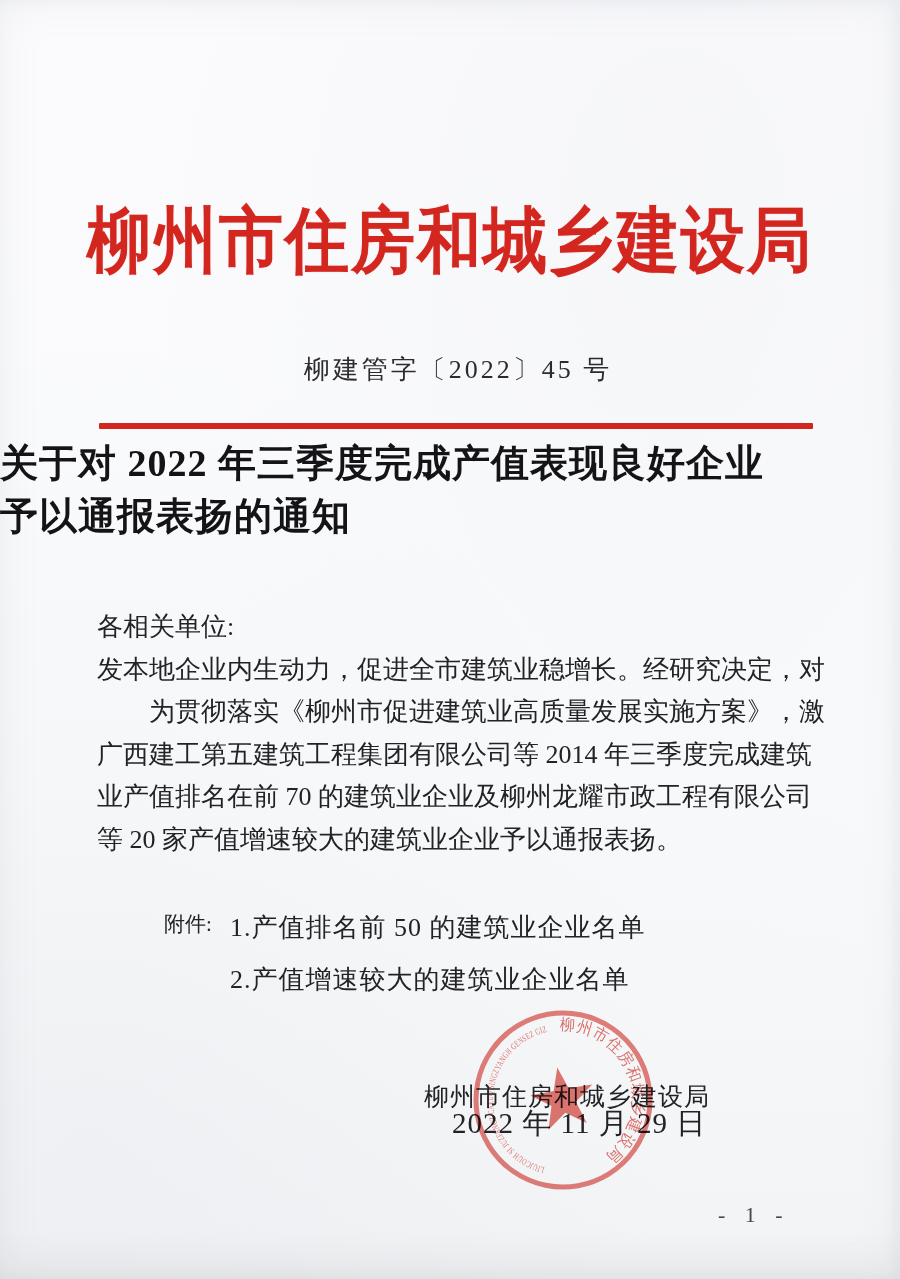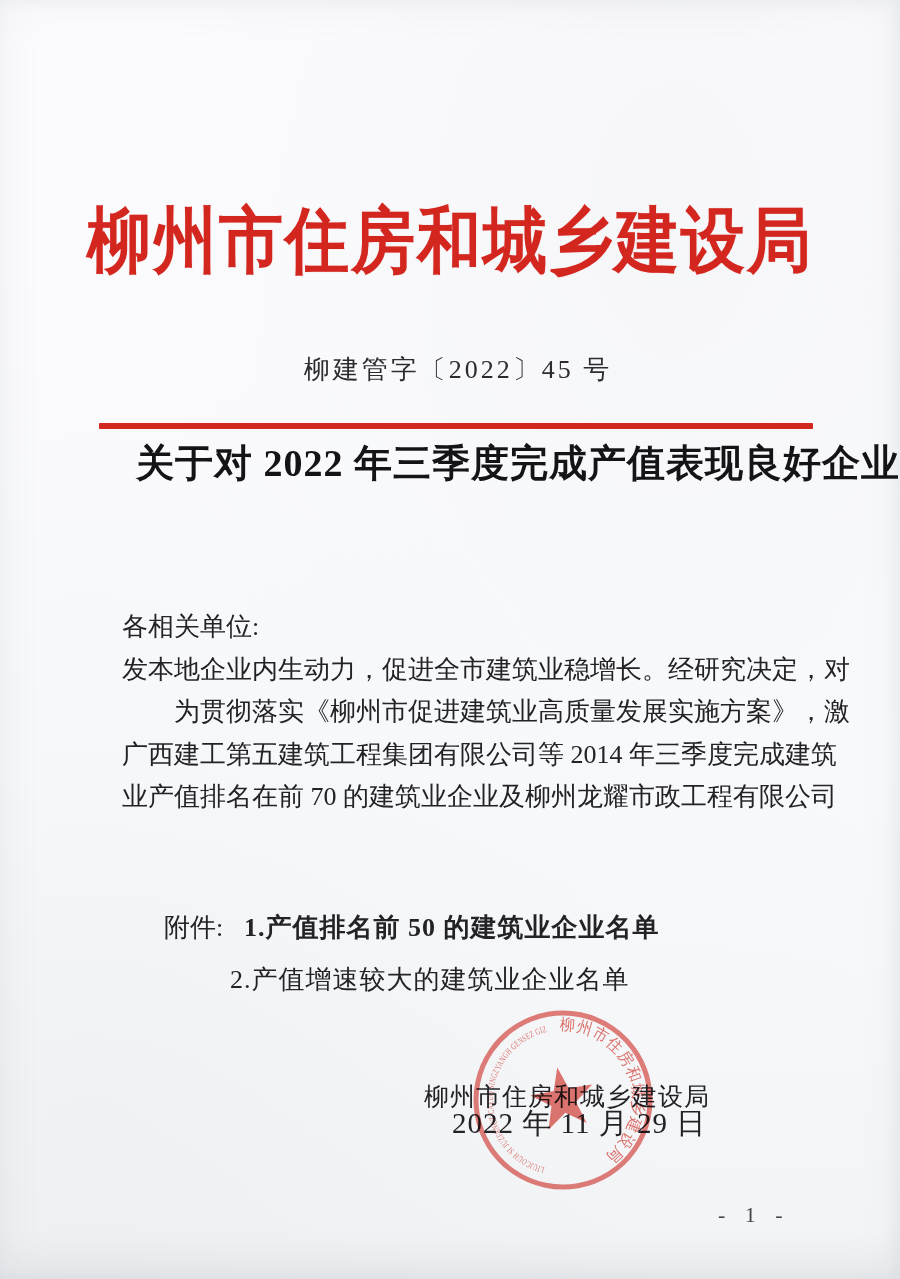--- a/index.html
+++ b/index.html
@@ -31,36 +31,36 @@
     position:absolute;top:352px;left:8px;width:900px;
     text-align:center;
     font-size:26px;color:#2b2b30;letter-spacing:3px;
   }
   .red-rule{
     position:absolute;top:423px;left:99px;width:714px;height:6px;
     background:#d3261f;border-radius:1px;
   }
   .doc-title{
     position:absolute;top:437px;left:0;width:900px;
-    text-align:right;
+    text-align:left;
     font-size:38px;font-weight:700;line-height:53px;
     color:#141418;letter-spacing:1px;
   }
   .body-block{
     position:absolute;top:606px;left:97px;width:720px;
     font-size:26px;line-height:42.5px;color:#232327;
   }
-  .body-line{white-space:nowrap;margin-left:25px;}
+  .body-line{white-space:nowrap;}
   .attach-label{
     position:absolute;top:910px;left:164px;
-    font-size:26px;color:#232327;white-space:nowrap;
+    font-size:21px;color:#232327;white-space:nowrap;
   }
   .attach-item-1{
-    position:absolute;top:910px;left:244px;
-    font-size:26px;color:#232327;white-space:nowrap;letter-spacing:1px;font-weight:bold;
+    position:absolute;top:910px;left:230px;
+    font-size:26px;color:#232327;white-space:nowrap;letter-spacing:1px;
   }
   .attach-item-2{
     position:absolute;top:955px;left:230px;
     font-size:26px;color:#232327;white-space:nowrap;letter-spacing:1px;margin-top:7px;
   }
   .signer{
     position:absolute;top:1080px;left:424px;
     font-size:25px;color:#232327;letter-spacing:1px;white-space:nowrap;
   }
   .sign-date{
@@ -83,28 +83,30 @@
 <div class="page">
 
   <div class="header-title">柳州市住房和城乡建设局</div>
 
   <div class="doc-number">柳建管字〔2022〕45 号</div>
 
   <div class="red-rule"></div>
 
   <div class="doc-title">
     <div>关于对 2022 年三季度完成产值表现良好企业</div>
+    <div>予以通报表扬的通知</div>
   </div>
 
   <div class="body-block">
     <div class="body-line">各相关单位:</div>
     <div class="body-line">发本地企业内生动力，促进全市建筑业稳增长。经研究决定，对</div>
     <div class="body-line">　　为贯彻落实《柳州市促进建筑业高质量发展实施方案》，激</div>
     <div class="body-line">广西建工第五建筑工程集团有限公司等 2014 年三季度完成建筑</div>
     <div class="body-line">业产值排名在前 70 的建筑业企业及柳州龙耀市政工程有限公司</div>
+    <div class="body-line">等 20 家产值增速较大的建筑业企业予以通报表扬。</div>
   </div>
 
   <div class="attach-label">附件:</div>
   <div class="attach-item-1">1.产值排名前 50 的建筑业企业名单</div>
   <div class="attach-item-2">2.产值增速较大的建筑业企业名单</div>
 
   <div class="signer">柳州市住房和城乡建设局</div>
 
   <div class="sign-date">2022 年 11 月 29 日</div>
 

